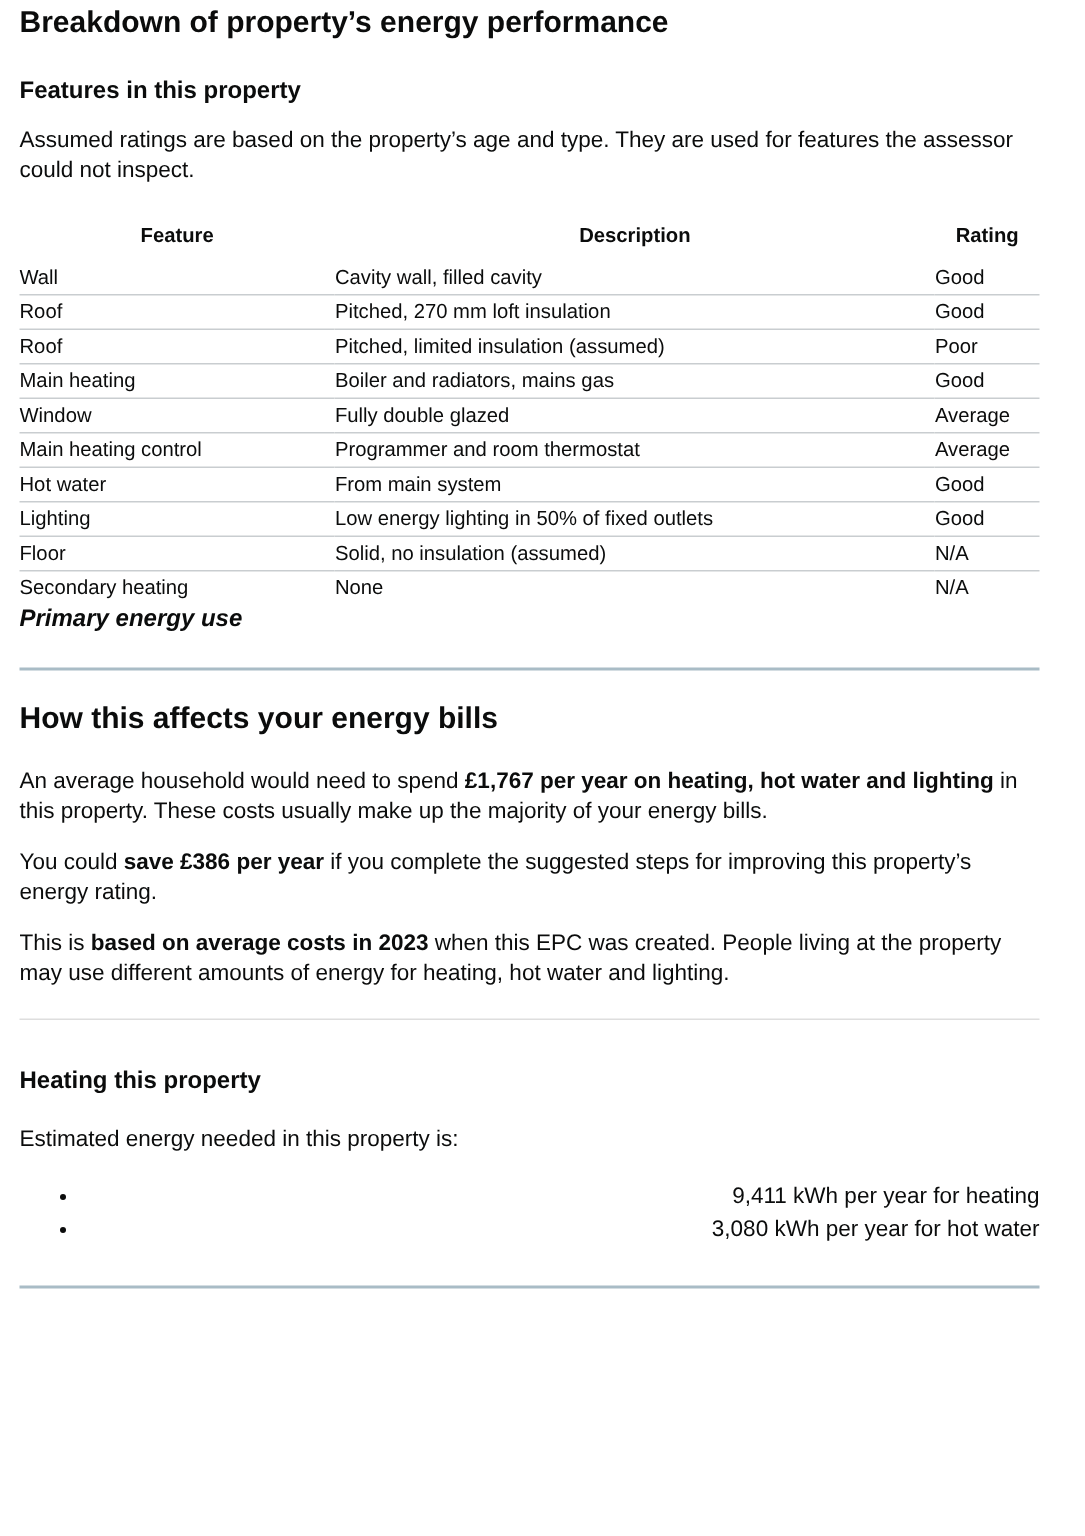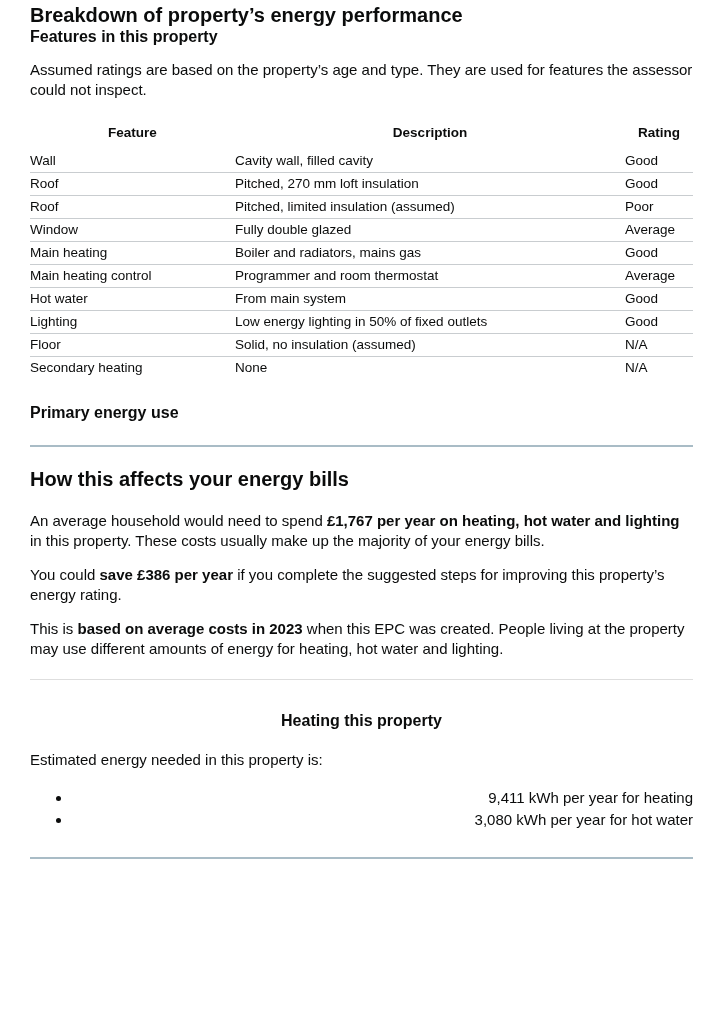--- a/index.html
+++ b/index.html
@@ -10,41 +10,41 @@
     --bg: #ffffff;
   }
   * { margin: 0; padding: 0; box-sizing: border-box; }
   html, body {
     width: 723px;
     background: var(--bg);
     font-family: "Liberation Sans", sans-serif;
     color: var(--text);
   }
   body { height: 1024px; overflow: hidden; }
-  .page { padding: 3px 30px 0 30px; }
+  .page { padding: 3px 30px 0 13px; }
 
   h1.page-title {
     font-size: 20px;
     line-height: 24px;
     font-weight: bold;
   }
   h2.section-title {
     font-size: 20px;
     line-height: 24px;
     font-weight: bold;
     margin-top: 20px;
   }
   h3.sub-title {
     font-size: 16px;
     line-height: 19px;
     font-weight: bold;
   }
-  .features-heading { }
-  .primary-heading { margin-top: 24px; }
-  .heating-heading { margin-top: 31px; text-align: center; }
+  .features-heading { margin-top: 24px; }
+  .primary-heading { margin-top: 0; font-style: italic; }
+  .heating-heading { margin-top: 31px; }
 
   p {
     font-size: 15px;
     line-height: 20px;
     margin-top: 15px;
   }
   .features-intro { margin-top: 17px; }
   .assumed-note { margin-top: 14px; }
   .primary-text { margin-top: 17px; }
   .heating-intro { margin-top: 20px; }
@@ -134,28 +134,28 @@
             <td>Roof</td>
             <td>Pitched, 270 mm loft insulation</td>
             <td>Good</td>
           </tr>
           <tr>
             <td>Roof</td>
             <td>Pitched, limited insulation (assumed)</td>
             <td>Poor</td>
           </tr>
           <tr>
+            <td>Main heating</td>
+            <td>Boiler and radiators, mains gas</td>
+            <td>Good</td>
+          </tr>
+          <tr>
             <td>Window</td>
             <td>Fully double glazed</td>
             <td>Average</td>
-          </tr>
-          <tr>
-            <td>Main heating</td>
-            <td>Boiler and radiators, mains gas</td>
-            <td>Good</td>
           </tr>
           <tr>
             <td>Main heating control</td>
             <td>Programmer and room thermostat</td>
             <td>Average</td>
           </tr>
           <tr>
             <td>Hot water</td>
             <td>From main system</td>
             <td>Good</td>

